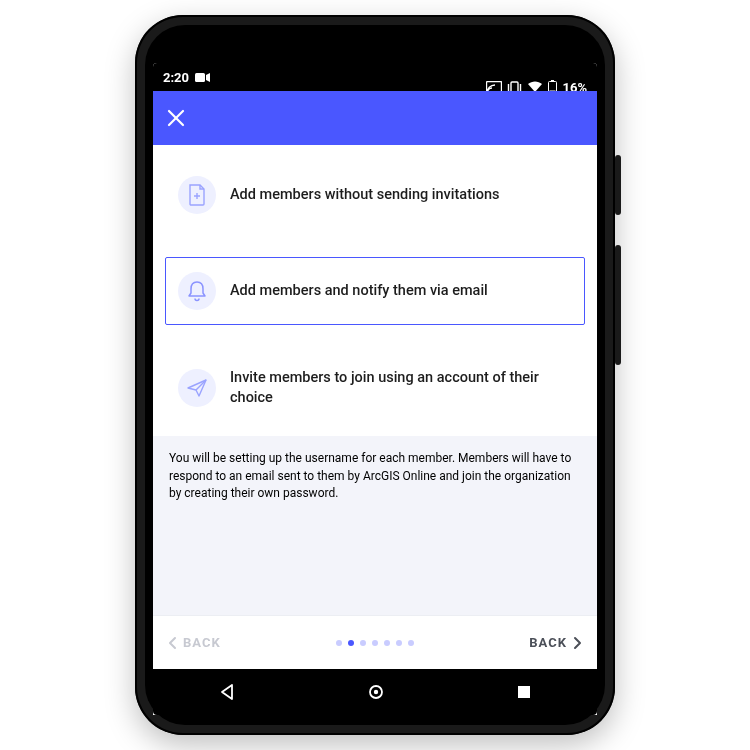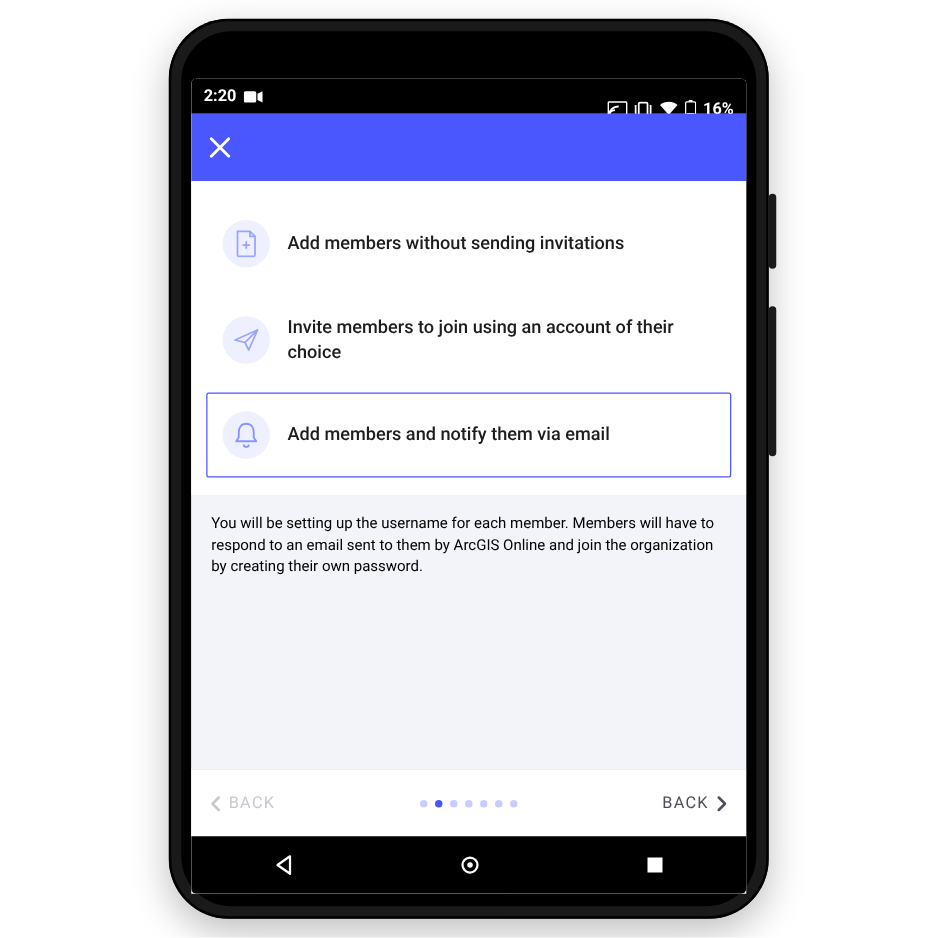--- a/index.html
+++ b/index.html
@@ -33,32 +33,32 @@
   .sb-ico { display:inline-flex; }
   .sb-ico svg { display:block; }
 
   
   .appbar { height:54px; background:#4a57ff; color:#fff; display:flex; align-items:center; padding:0 14px; gap:18px;}
   .appbar .close svg { display:block; }
   .appbar .title { font-size:19px; font-weight:500; letter-spacing:0.2px;}
 
   
   .content { flex:1; background:#f3f4fa; display:flex; flex-direction:column; }
-  .options { background:#fff; padding:16px 12px 14px 12px; display:flex; flex-direction:column; gap:8px;}
+  .options { background:#fff; padding:16px 12px 14px 12px; display:flex; flex-direction:column; gap:28px;}
   .option { display:flex; align-items:center; gap:14px; padding:14px 12px; border:1px solid transparent; border-radius:2px; cursor:pointer;}
   .option.selected { border:1px solid #4a57ff; }
   .opt-icon { width:38px; height:38px; border-radius:50%; background:#eef0ff; display:flex; align-items:center; justify-content:center; flex-shrink:0;}
   .opt-icon svg { display:block; }
   .opt-label { font-size:14.5px; color:#1d1d1d; font-weight:500; line-height:1.35;}
 
   .helper { padding:14px 16px 8px 16px; font-size:12px; line-height:1.45; color:#000000;}
 
   
   .foot { height:54px; background:#fff; border-top:1px solid #eceef3; display:flex; align-items:center; justify-content:space-between; padding:0 14px;}
-  .nav-btn { display:flex; align-items:center; gap:6px; color:#4b4f58; font-weight:400; font-size:13px; letter-spacing:1px;}
+  .nav-btn { display:flex; align-items:center; gap:6px; color:#4b4f58; font-weight:700; font-size:13px; letter-spacing:1px;}
   .nav-btn.back { color:#c7c9d1;}
   .nav-btn svg { display:block; }
   .dots { display:flex; gap:6px;}
   .dot { width:6px; height:6px; border-radius:50%; background:#c9ccff;}
   .dot.active { background:#4a57ff;}
 
   
   .android-nav { height:46px; background:#000; border-radius:0 0 4px 4px; display:flex; align-items:center; justify-content:space-around;}
   .android-nav svg { display:block; }
 </style>
@@ -133,40 +133,40 @@
                 <svg width="20" height="22" viewBox="0 0 20 22">
                     <path d="M3 1 H13 L17 5 V20 A1 1 0 0 1 16 21 H4 A1 1 0 0 1 3 20 Z" fill="none" stroke="#9aa3ff" stroke-width="1.4"></path>
                     <path d="M13 1 V5 H17" fill="none" stroke="#9aa3ff" stroke-width="1.4"></path>
                     <line x1="10" y1="9" x2="10" y2="15" stroke="#9aa3ff" stroke-width="1.4"></line>
                     <line x1="7" y1="12" x2="13" y2="12" stroke="#9aa3ff" stroke-width="1.4"></line>
                   </svg>
               </span>
               <span class="opt-label">Add members without sending invitations</span>
             </div>
 
+            <div class="option selected">
+              <span class="opt-icon">
+                <svg width="20" height="22" viewBox="0 0 20 22">
+                    <path d="M10 2 C6 2 4 5 4 9 V13 L2 16 H18 L16 13 V9 C16 5 14 2 10 2 Z" fill="none" stroke="#8a93ff" stroke-width="1.5" stroke-linejoin="round"></path>
+                    <path d="M8 18.5 A2 2 0 0 0 12 18.5" fill="none" stroke="#8a93ff" stroke-width="1.5"></path>
+                  </svg>
+              </span>
+              <span class="opt-label">Add members and notify them via email</span>
+            </div>
+
             <div class="option">
               <span class="opt-icon">
                 <svg width="22" height="20" viewBox="0 0 22 20">
                     <path d="M2 10 L20 2 L13 18 L10 12 Z" fill="none" stroke="#9aa3ff" stroke-width="1.4" stroke-linejoin="round"></path>
                     <line x1="10" y1="12" x2="20" y2="2" stroke="#9aa3ff" stroke-width="1.4"></line>
                   </svg>
               </span>
               <span class="opt-label">Invite members to join using an account of their choice</span>
             </div>
 
-            <div class="option selected">
-              <span class="opt-icon">
-                <svg width="20" height="22" viewBox="0 0 20 22">
-                    <path d="M10 2 C6 2 4 5 4 9 V13 L2 16 H18 L16 13 V9 C16 5 14 2 10 2 Z" fill="none" stroke="#8a93ff" stroke-width="1.5" stroke-linejoin="round"></path>
-                    <path d="M8 18.5 A2 2 0 0 0 12 18.5" fill="none" stroke="#8a93ff" stroke-width="1.5"></path>
-                  </svg>
-              </span>
-              <span class="opt-label">Add members and notify them via email</span>
-            </div>
-
           </div>
           <div class="helper">You will be setting up the username for each member. Members will have to respond to an email sent to them by ArcGIS Online and join the organization by creating their own password.</div>
           <div style="flex:1"></div>
 
           <div class="foot">
             <div class="nav-btn back">
               <svg width="10" height="14" viewBox="0 0 10 14">
                   <path d="M8 2 L3 7 L8 12" fill="none" stroke="#c7c9d1" stroke-width="2" stroke-linecap="round" stroke-linejoin="round"></path>
                 </svg>
               <span>BACK</span>

